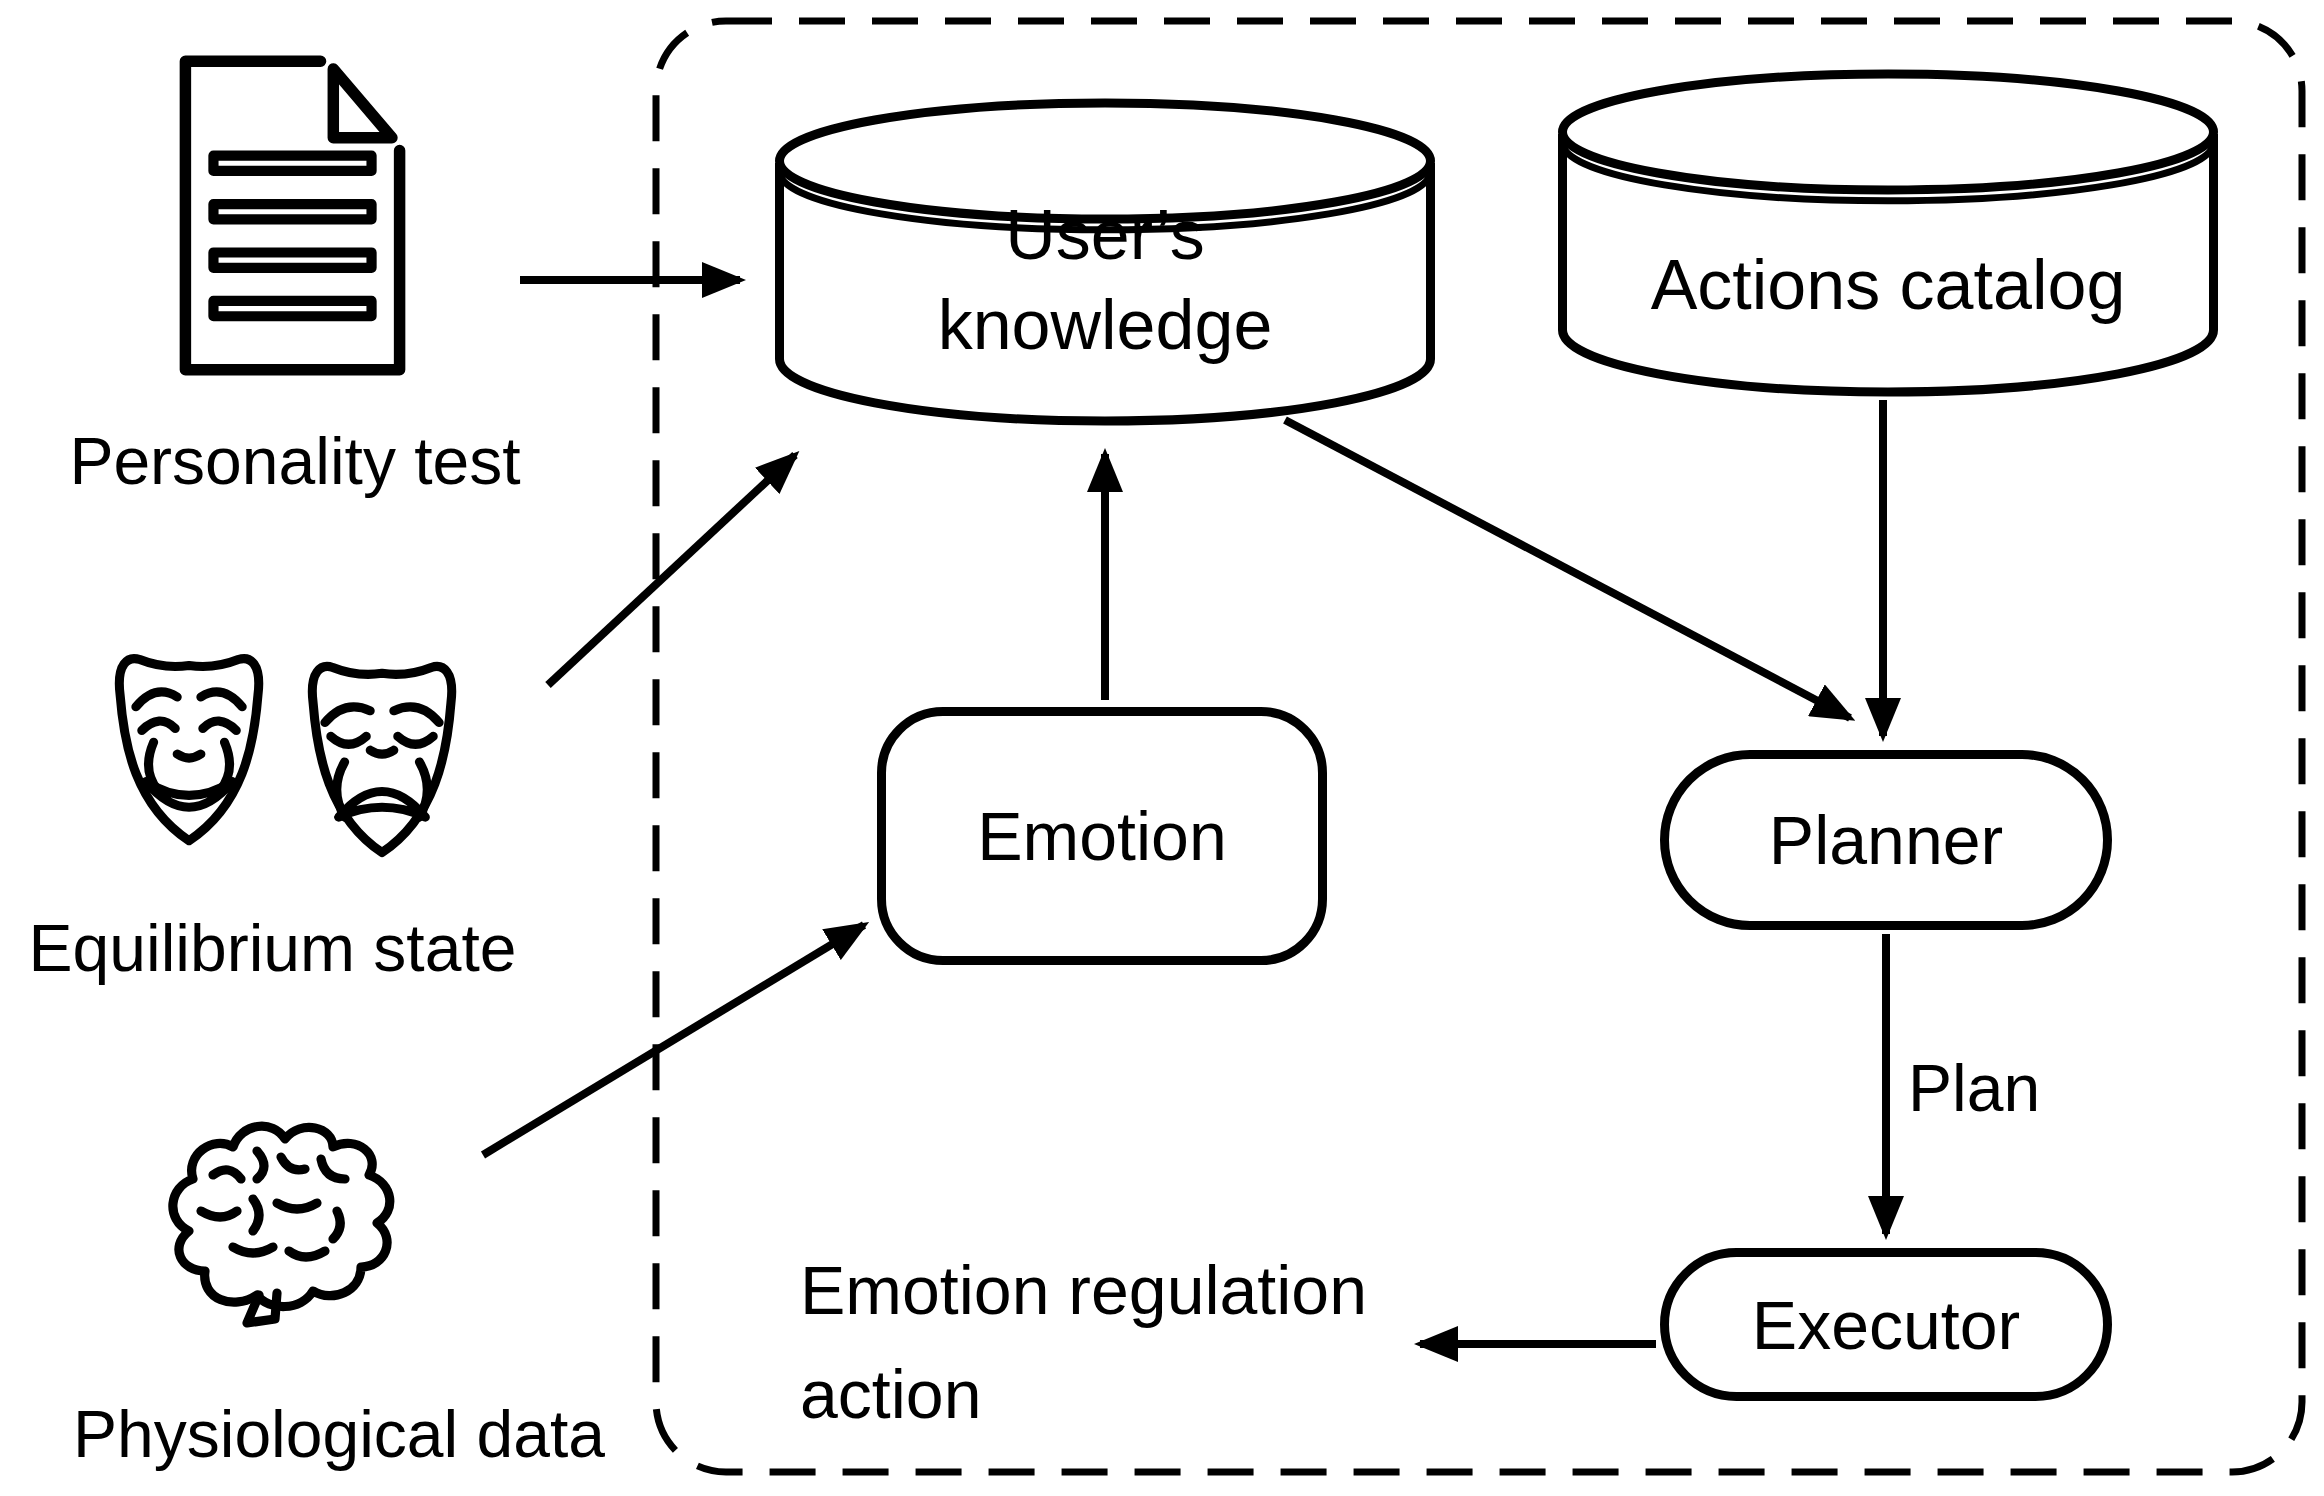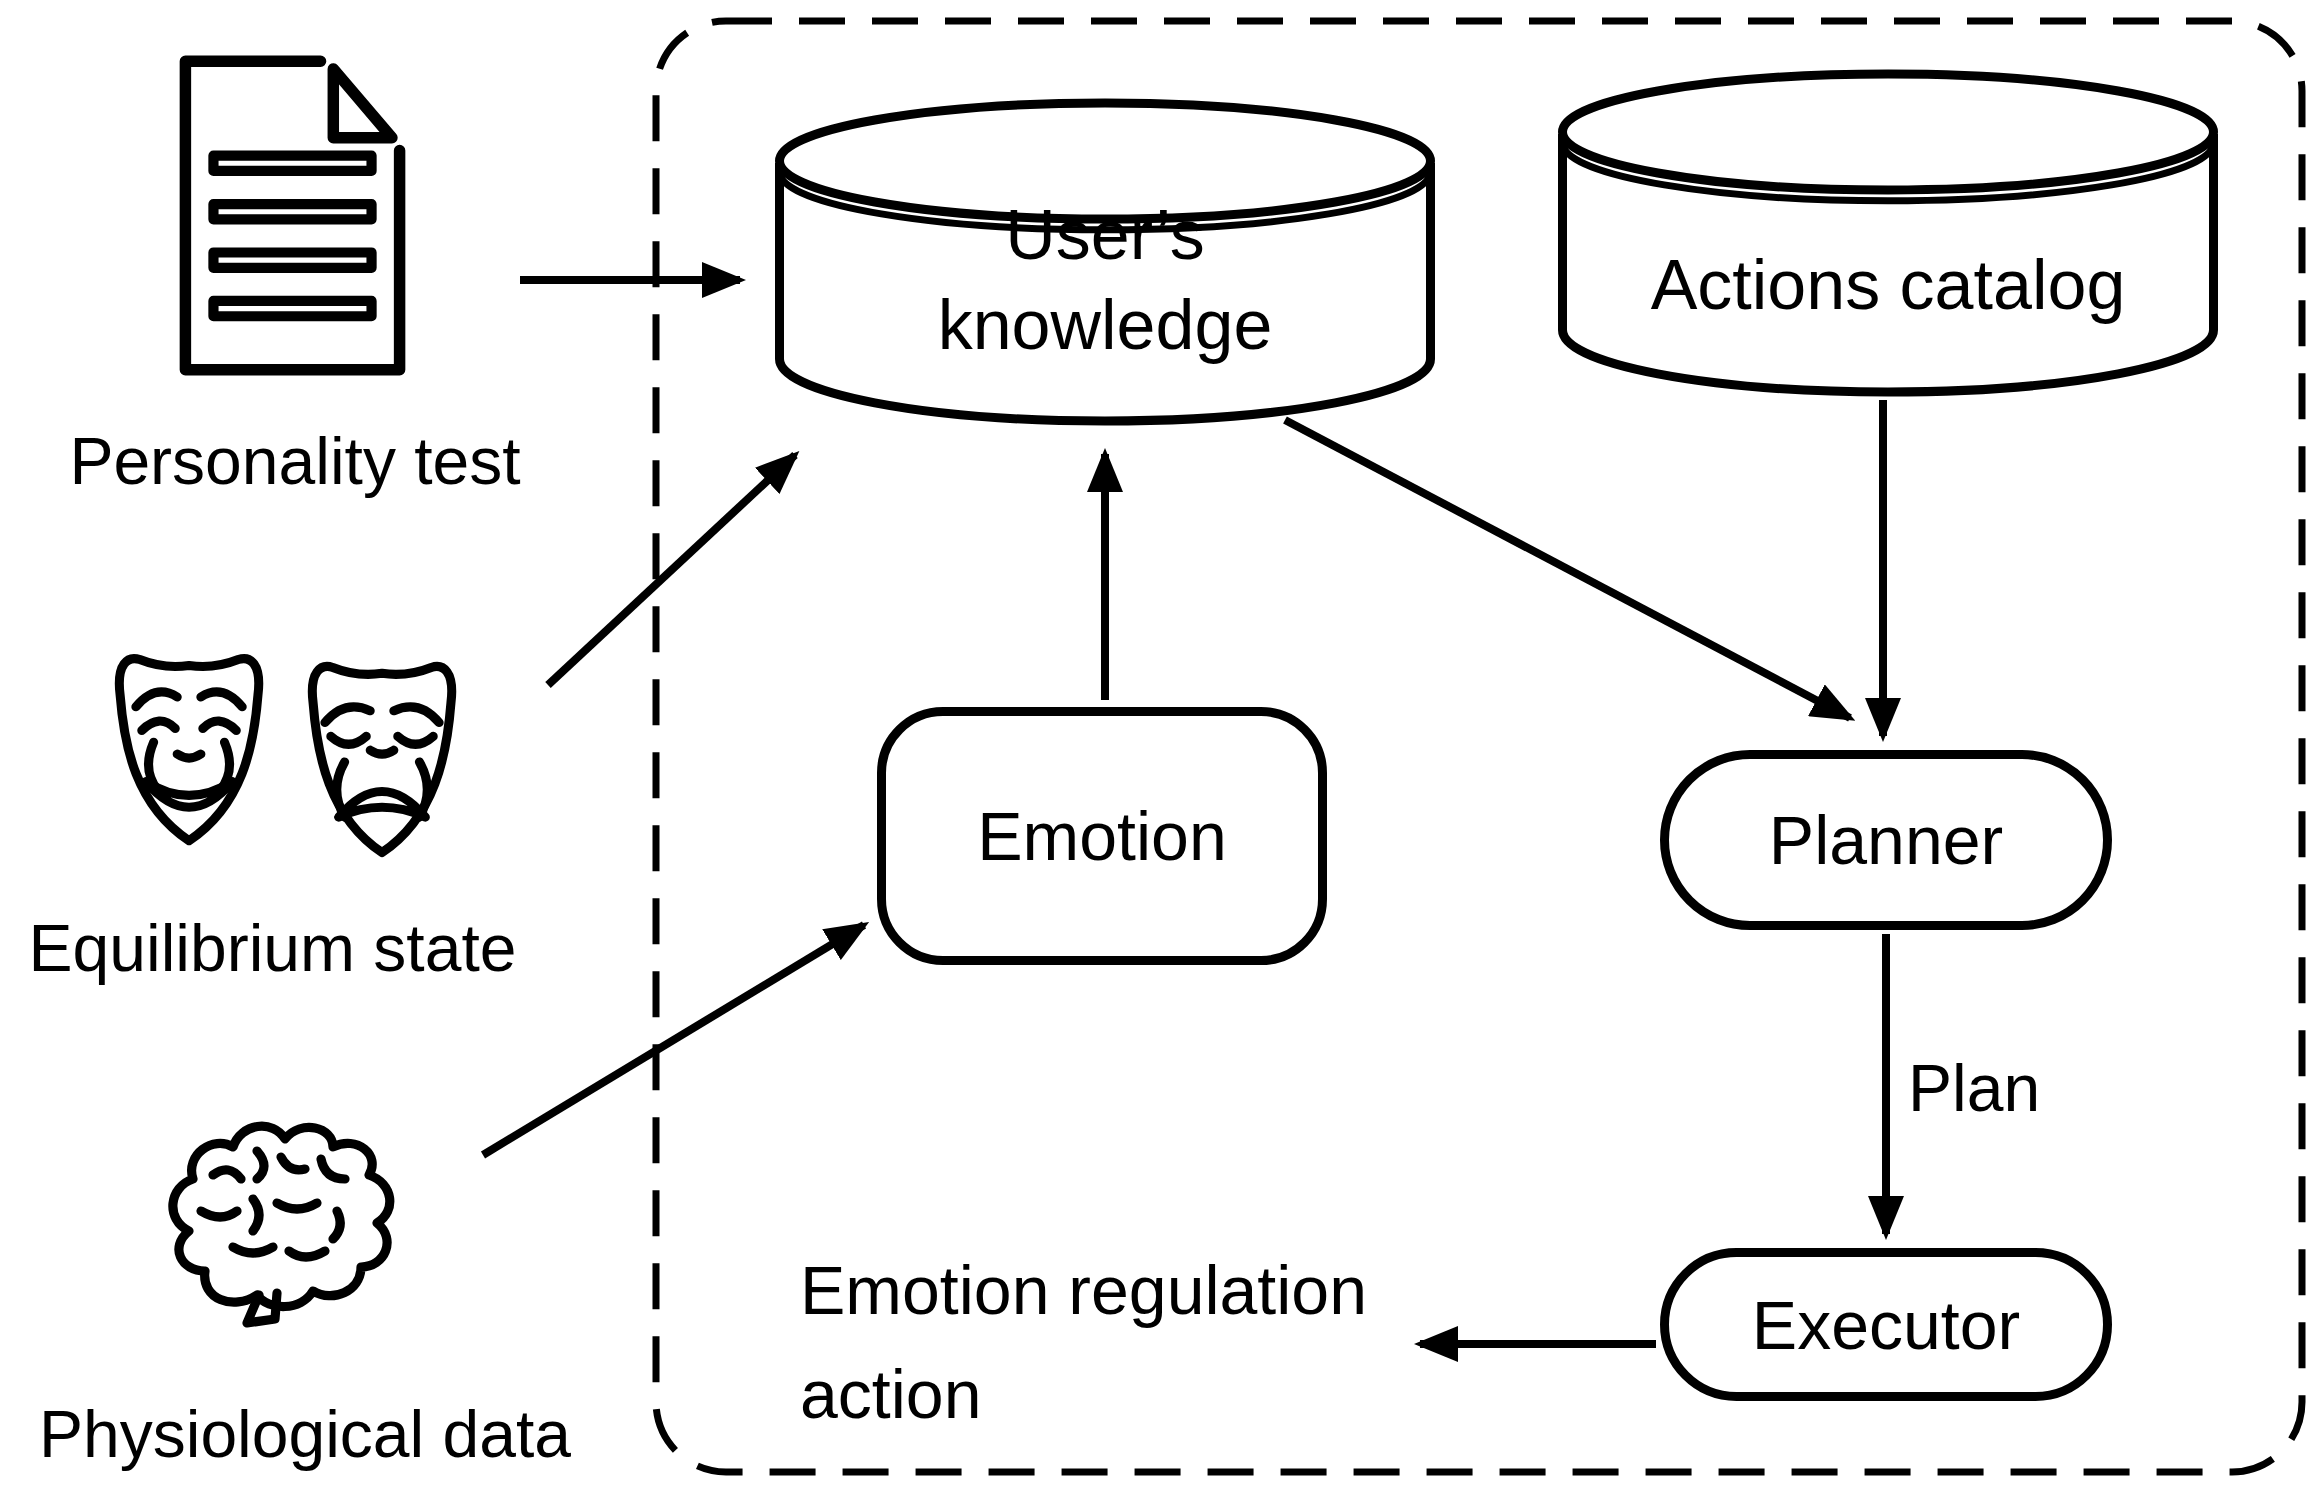--- a/index.html
+++ b/index.html
@@ -94,21 +94,21 @@
       <path d="M 54,42 Q 60,50 54,58"></path>
       <path d="M 66,44 Q 76,50 86,44"></path>
       <path d="M 96,48 Q 100,56 94,62"></path>
       <path d="M 44,66 Q 54,72 64,66"></path>
       <path d="M 72,68 Q 80,74 90,68"></path>
     </g>
   </svg>
 
   <div class="abs lbl ext-label" style="left:0;top:425px;width:590px;">Personality test</div>
   <div class="abs lbl ext-label" style="left:0;top:912px;width:545px;">Equilibrium state</div>
-  <div class="abs lbl ext-label" style="left:5px;top:1398px;width:600px;">Physiological data</div>
+  <div class="abs lbl ext-label" style="left:5px;top:1398px;width:600px;text-align:right;">Physiological data</div>
 
   <svg class="abs" style="left:775px;top:97px" width="660" height="350" viewBox="0 0 660 350">
     <g stroke="#000" stroke-width="9" fill="#fff">
       <path d="M 4.5,66 L 4.5,262 A 325.5,62 0 0 0 655.5,262 L 655.5,66" fill="#fff"></path>
       <ellipse cx="330" cy="64" rx="325.5" ry="58" fill="#fff"></ellipse>
       <path d="M 5,78 A 325.5,58 0 0 0 655,78" fill="none" stroke-width="7"></path>
     </g>
   </svg>
   <div class="abs flex-center cyl-text" style="left:790px;top:160px;width:630px;height:240px;">
     <div>User’s</div>

